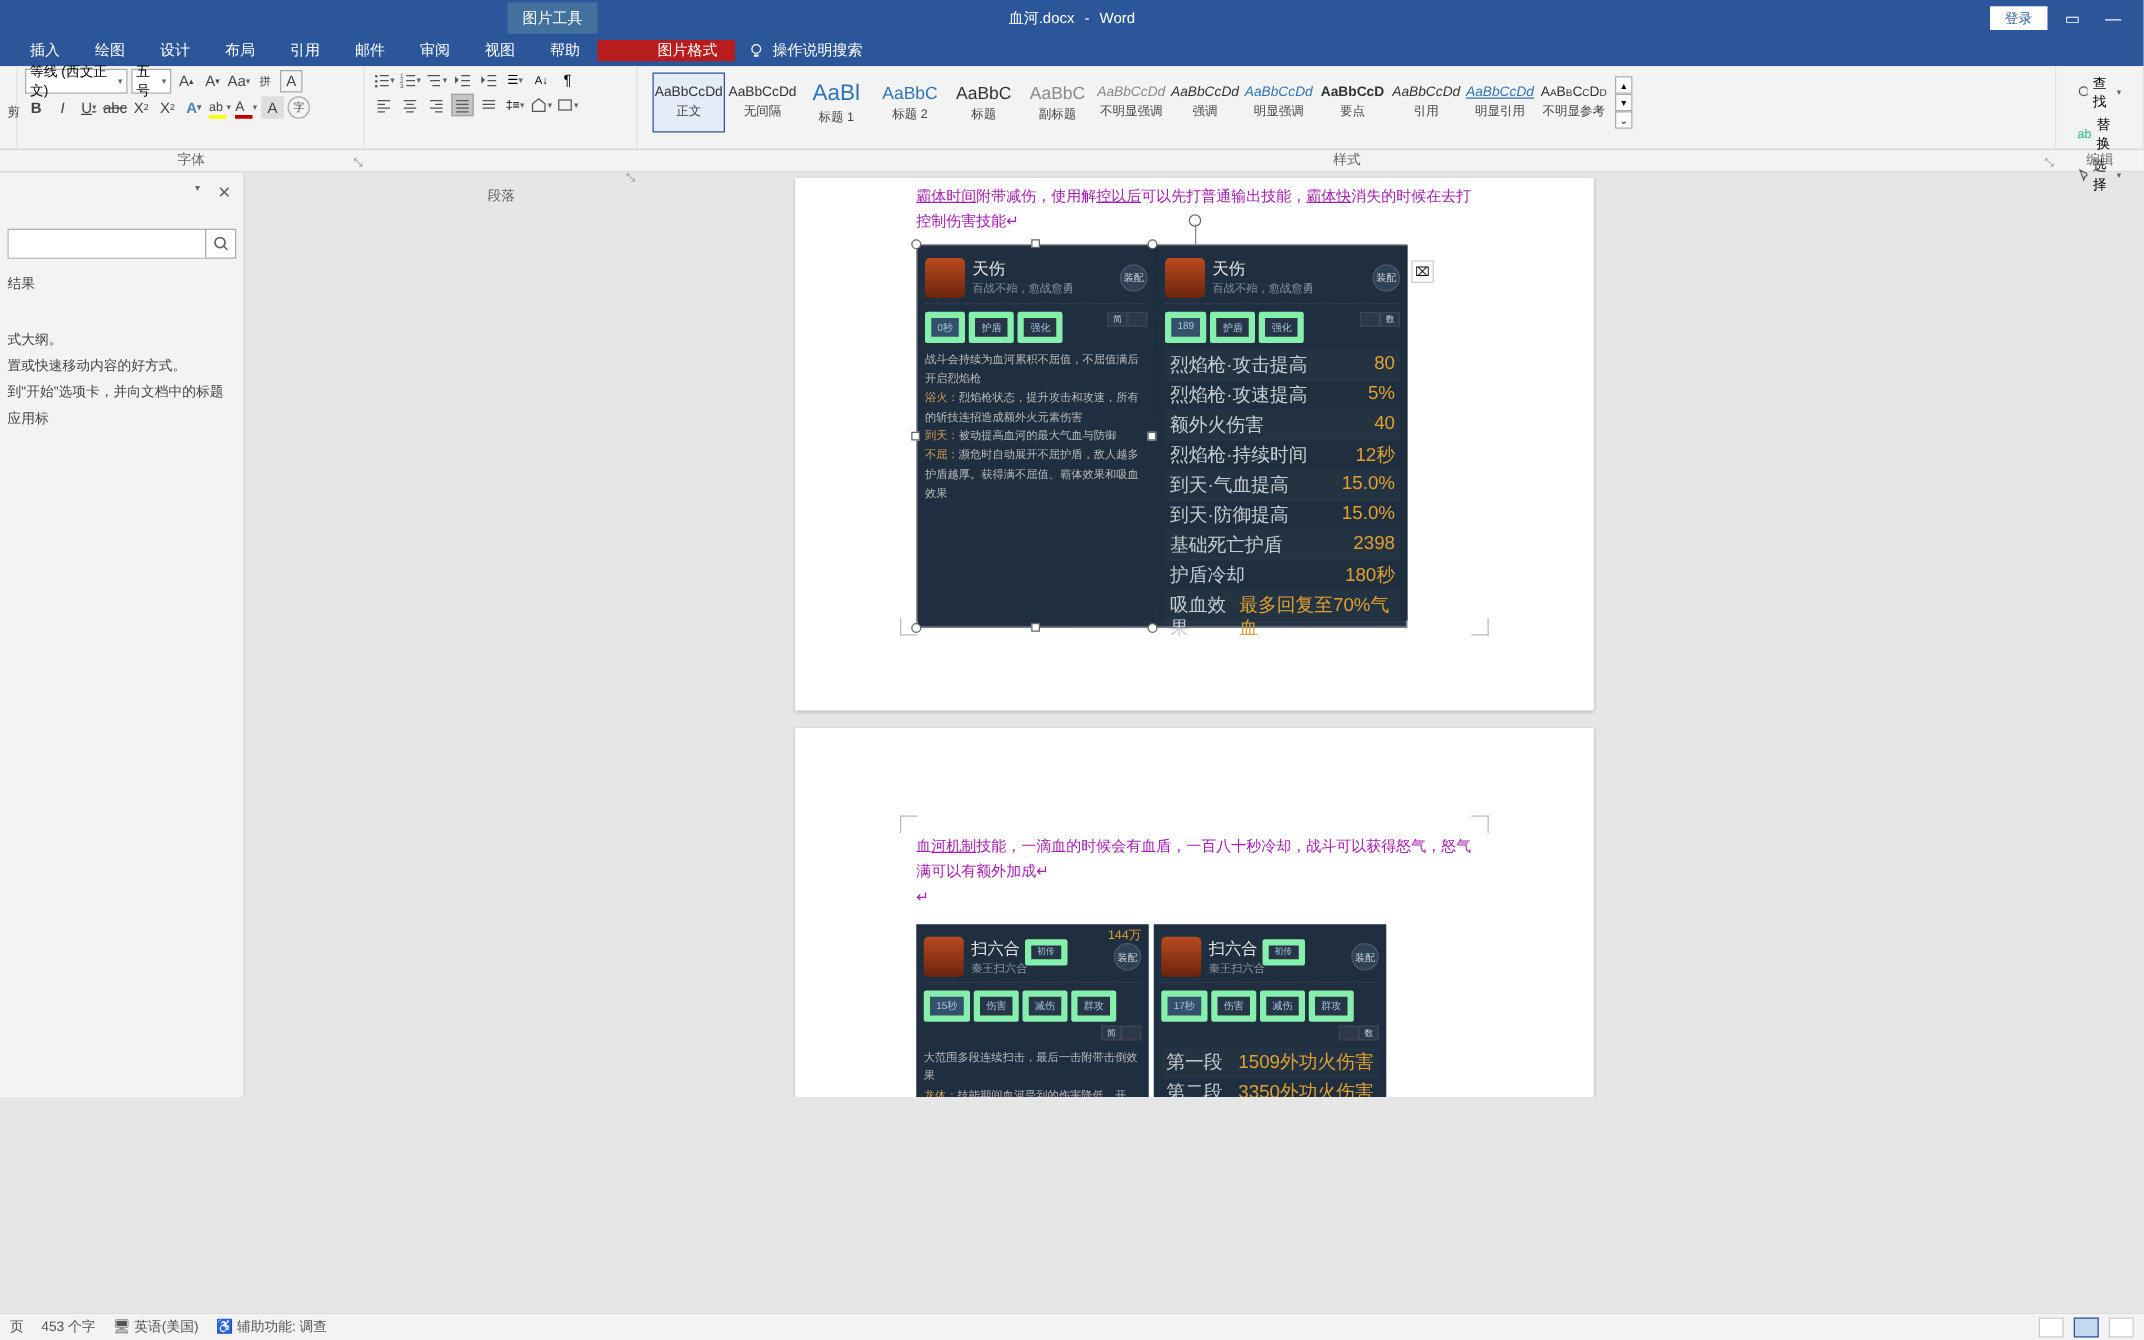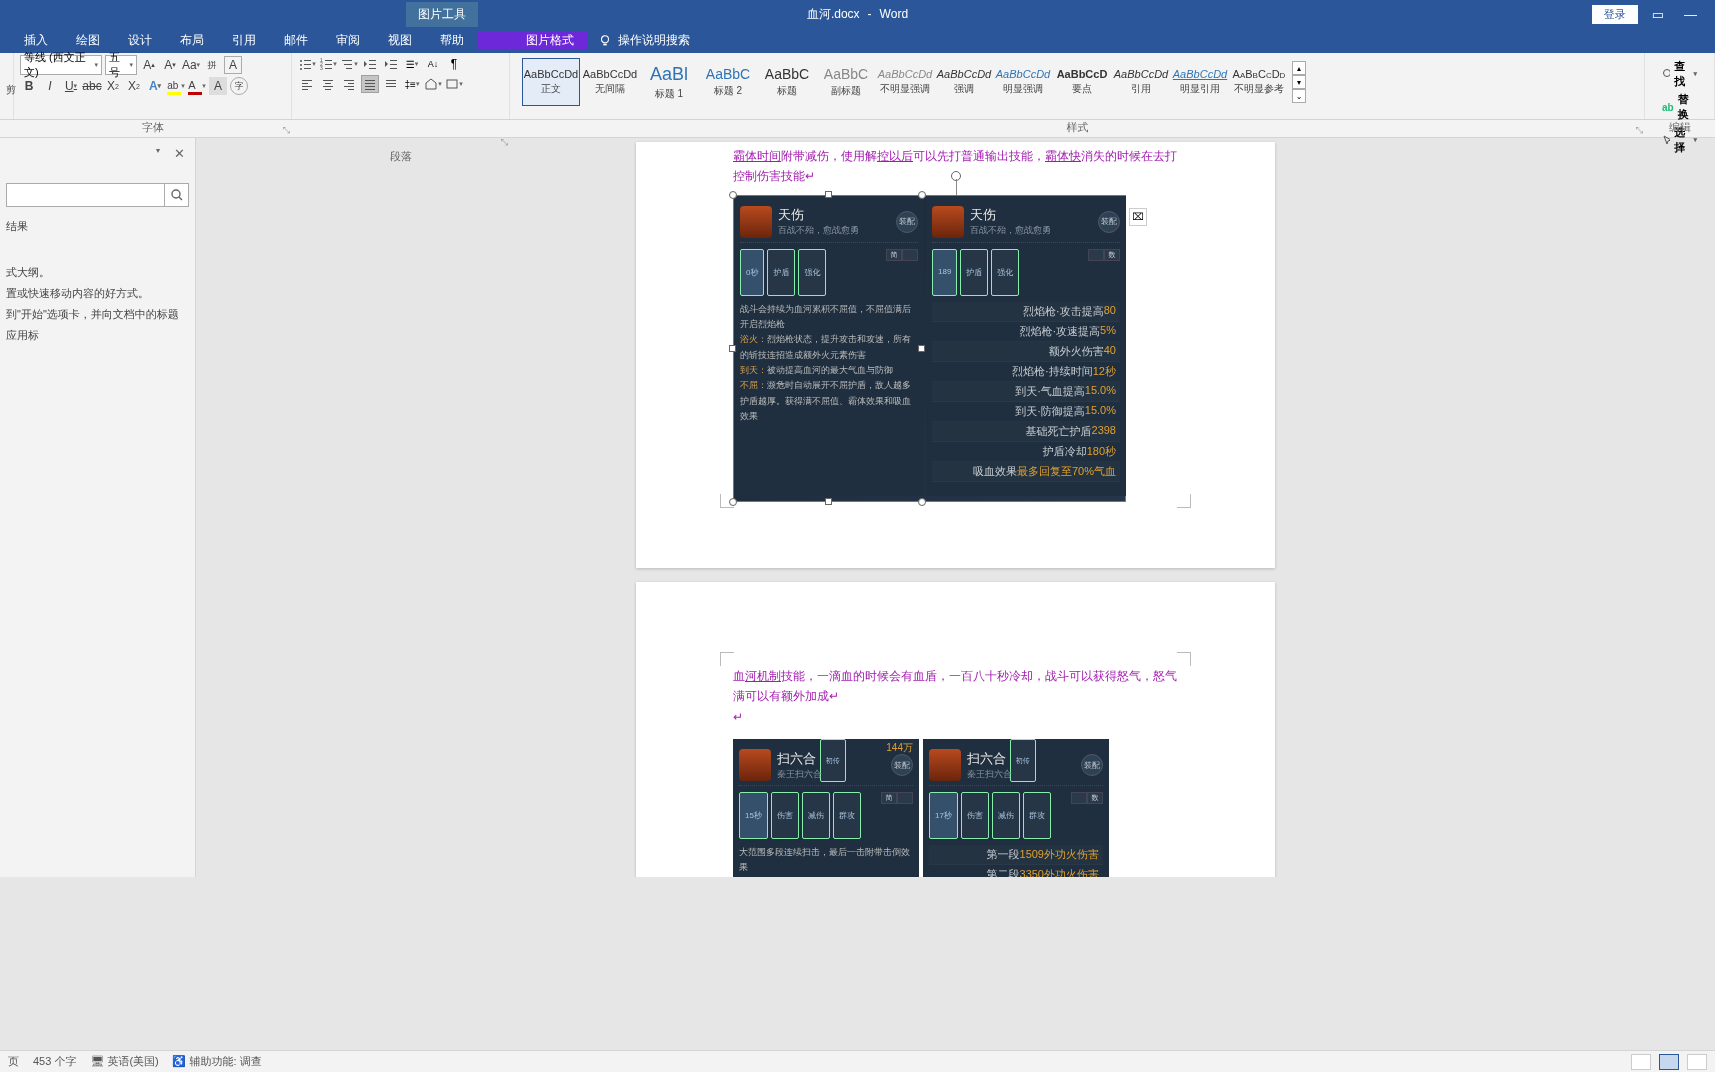--- a/index.html
+++ b/index.html
@@ -9,21 +9,21 @@
 .title-bar { background: #2b579a; height: 28px; display: flex; align-items: center; color: #fff; position: relative; }
 .title-center { position: absolute; left: 50%; transform: translateX(-50%); display: flex; align-items: center; gap: 8px; }
 .tool-tab { position: absolute; left: 406px; background: #41719c; padding: 4px 12px; font-size: 12px; color: #fff; }
 .title-right { margin-left: auto; display: flex; align-items: center; gap: 8px; padding-right: 12px; }
 .login-btn { background: #fff; color: #2b579a; padding: 2px 12px; font-size: 11px; }
 .win-btn { color: #fff; font-size: 13px; padding: 0 6px; }
 
 
 .ribbon-tabs { background: #2b579a; height: 25px; display: flex; align-items: center; padding-left: 10px; color: #fff; font-size: 12px; }
 .ribbon-tabs .tab { padding: 0 14px; cursor: pointer; }
-.ribbon-tabs .tab.context { background: #6d28d9; padding-left: 48px; }
+.ribbon-tabs .tab.context { background: #b91c1c; padding-left: 48px; }
 .tell-me { display: flex; align-items: center; gap: 6px; padding-left: 10px; }
 .bulb { width: 14px; height: 14px; }
 
 
 .ribbon { background: #f3f3f3; border-bottom: 1px solid #d4d4d4; height: 67px; display: flex; }
 .group { border-right: 1px solid #e1e1e1; padding: 2px 6px; display: flex; flex-direction: column; position: relative; }
 .group-rows { display: flex; flex-direction: column; gap: 2px; }
 .row { display: flex; align-items: center; gap: 3px; }
 
 
@@ -98,25 +98,25 @@
 
 .cards { position: absolute; top: 0; left: 0; display: flex; }
 .gcard { width: 190px; height: 300px; background: #1f2f3f; padding: 6px; font-size: 10px; color: #c8cdd2; }
 .gcard + .gcard { width: 200px; margin-left: 2px; }
 .gc-head { display: flex; align-items: center; gap: 6px; padding: 4px 0; border-bottom: 1px dotted #445; }
 .gc-icon { width: 32px; height: 32px; background: linear-gradient(#b84a1e,#6b240c); border-radius: 4px; }
 .gc-title { font-size: 13px; color: #e7e7e7; }
 .gc-sub { font-size: 9px; color: #8a94a0; }
 .gc-badge { margin-left: auto; width: 22px; height: 22px; border-radius: 50%; background: #2e4256; border: 1px solid #556; font-size: 8px; display: flex; align-items: center; justify-content: center; }
 .gc-tags { display: flex; gap: 3px; margin: 6px 0; flex-wrap: wrap; }
-.tag { padding: 17px 5px; border: 1px solid #86efac; background: #263646; font-size: 8px; border-radius: 2px; color: #a8c4e0; }
+.tag { padding: 2px 5px; border: 5px solid #86efac; background: #263646; font-size: 8px; border-radius: 2px; color: #a8c4e0; }
 .tag.on { background: #35506b; }
 .gc-body { font-size: 9px; color: #bbb; line-height: 1.7; }
 .gc-body .k { color: #d8a050; }
-.stat-row { display: flex; justify-content: flex-end; padding: 2px 4px; font-size: 11px; border-bottom: 1px solid rgba(255,255,255,.03); }
+.stat-row { display: flex; justify-content: space-between; padding: 2px 4px; font-size: 15px; border-bottom: 1px solid rgba(255,255,255,.03); }
 .stat-row .v { color: #e0a030; }
 .stat-row:nth-child(odd) { background: rgba(255,255,255,.02); }
 
 .pills { display: flex; margin-left: auto; }
 .pill { width: 16px; height: 12px; background: #2a3a4a; border: 1px solid #445; font-size: 7px; display: flex; align-items: center; justify-content: center; }
 
 .doc-img2 { width: 186px; height: 150px; background: linear-gradient(135deg,#1a2838,#263548); display: inline-block; margin-top: 6px; position: relative; }
 .img-row { display: flex; gap: 4px; margin-top: 6px; }
 
 
@@ -382,21 +382,21 @@
           <span class="style-name">不明显参考</span>
         </div>
       <div class="gallery-scroll">
           <div>▴</div>
           <div>▾</div>
           <div>⌄</div>
         </div>
     </div>
   </div>
 
-  <div class="group" style="width:70px;font-weight:bold;">
+  <div class="group" style="width:70px;">
     <div class="edit-group">
       <div class="edit-item">
           <svg width="12" height="12">
             <circle cx="5" cy="5" r="3.5" fill="none" stroke="#555"></circle>
             <path d="M8 8l3 3" stroke="#555"></path>
           </svg>
           <span>查找</span>
           <span class="dropdown-caret">▾</span>
         </div>
       <div class="edit-item">

